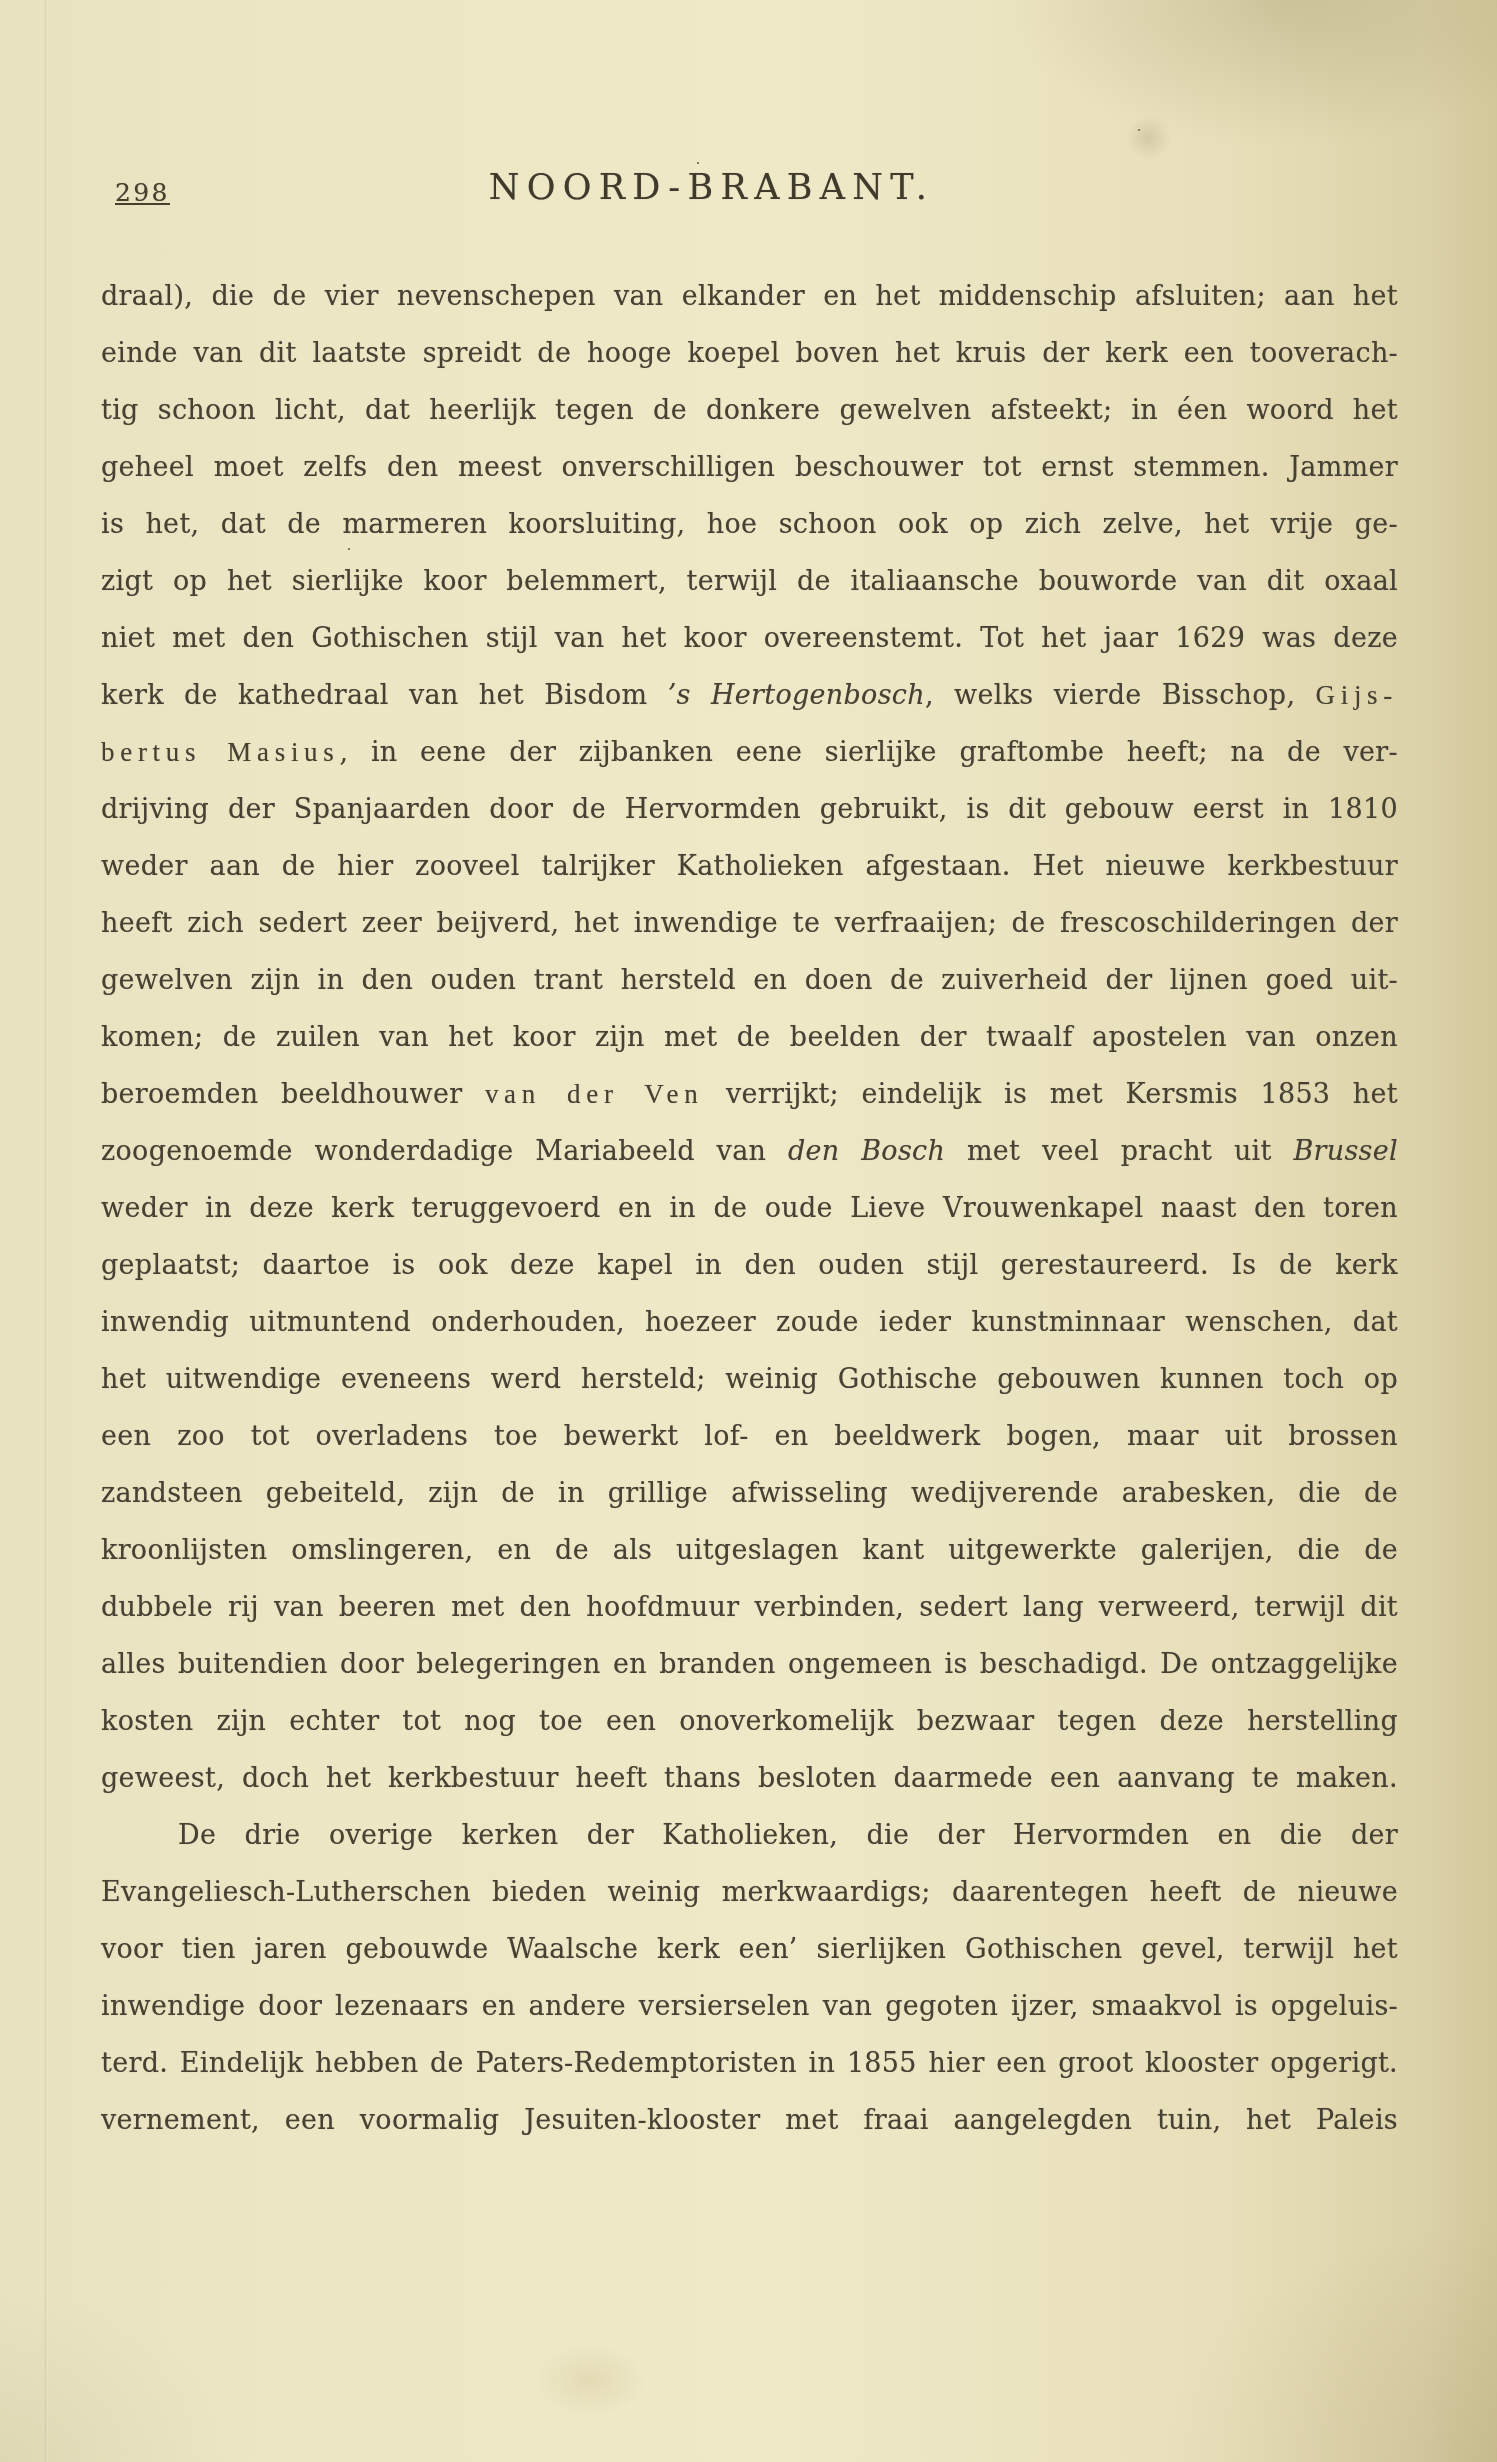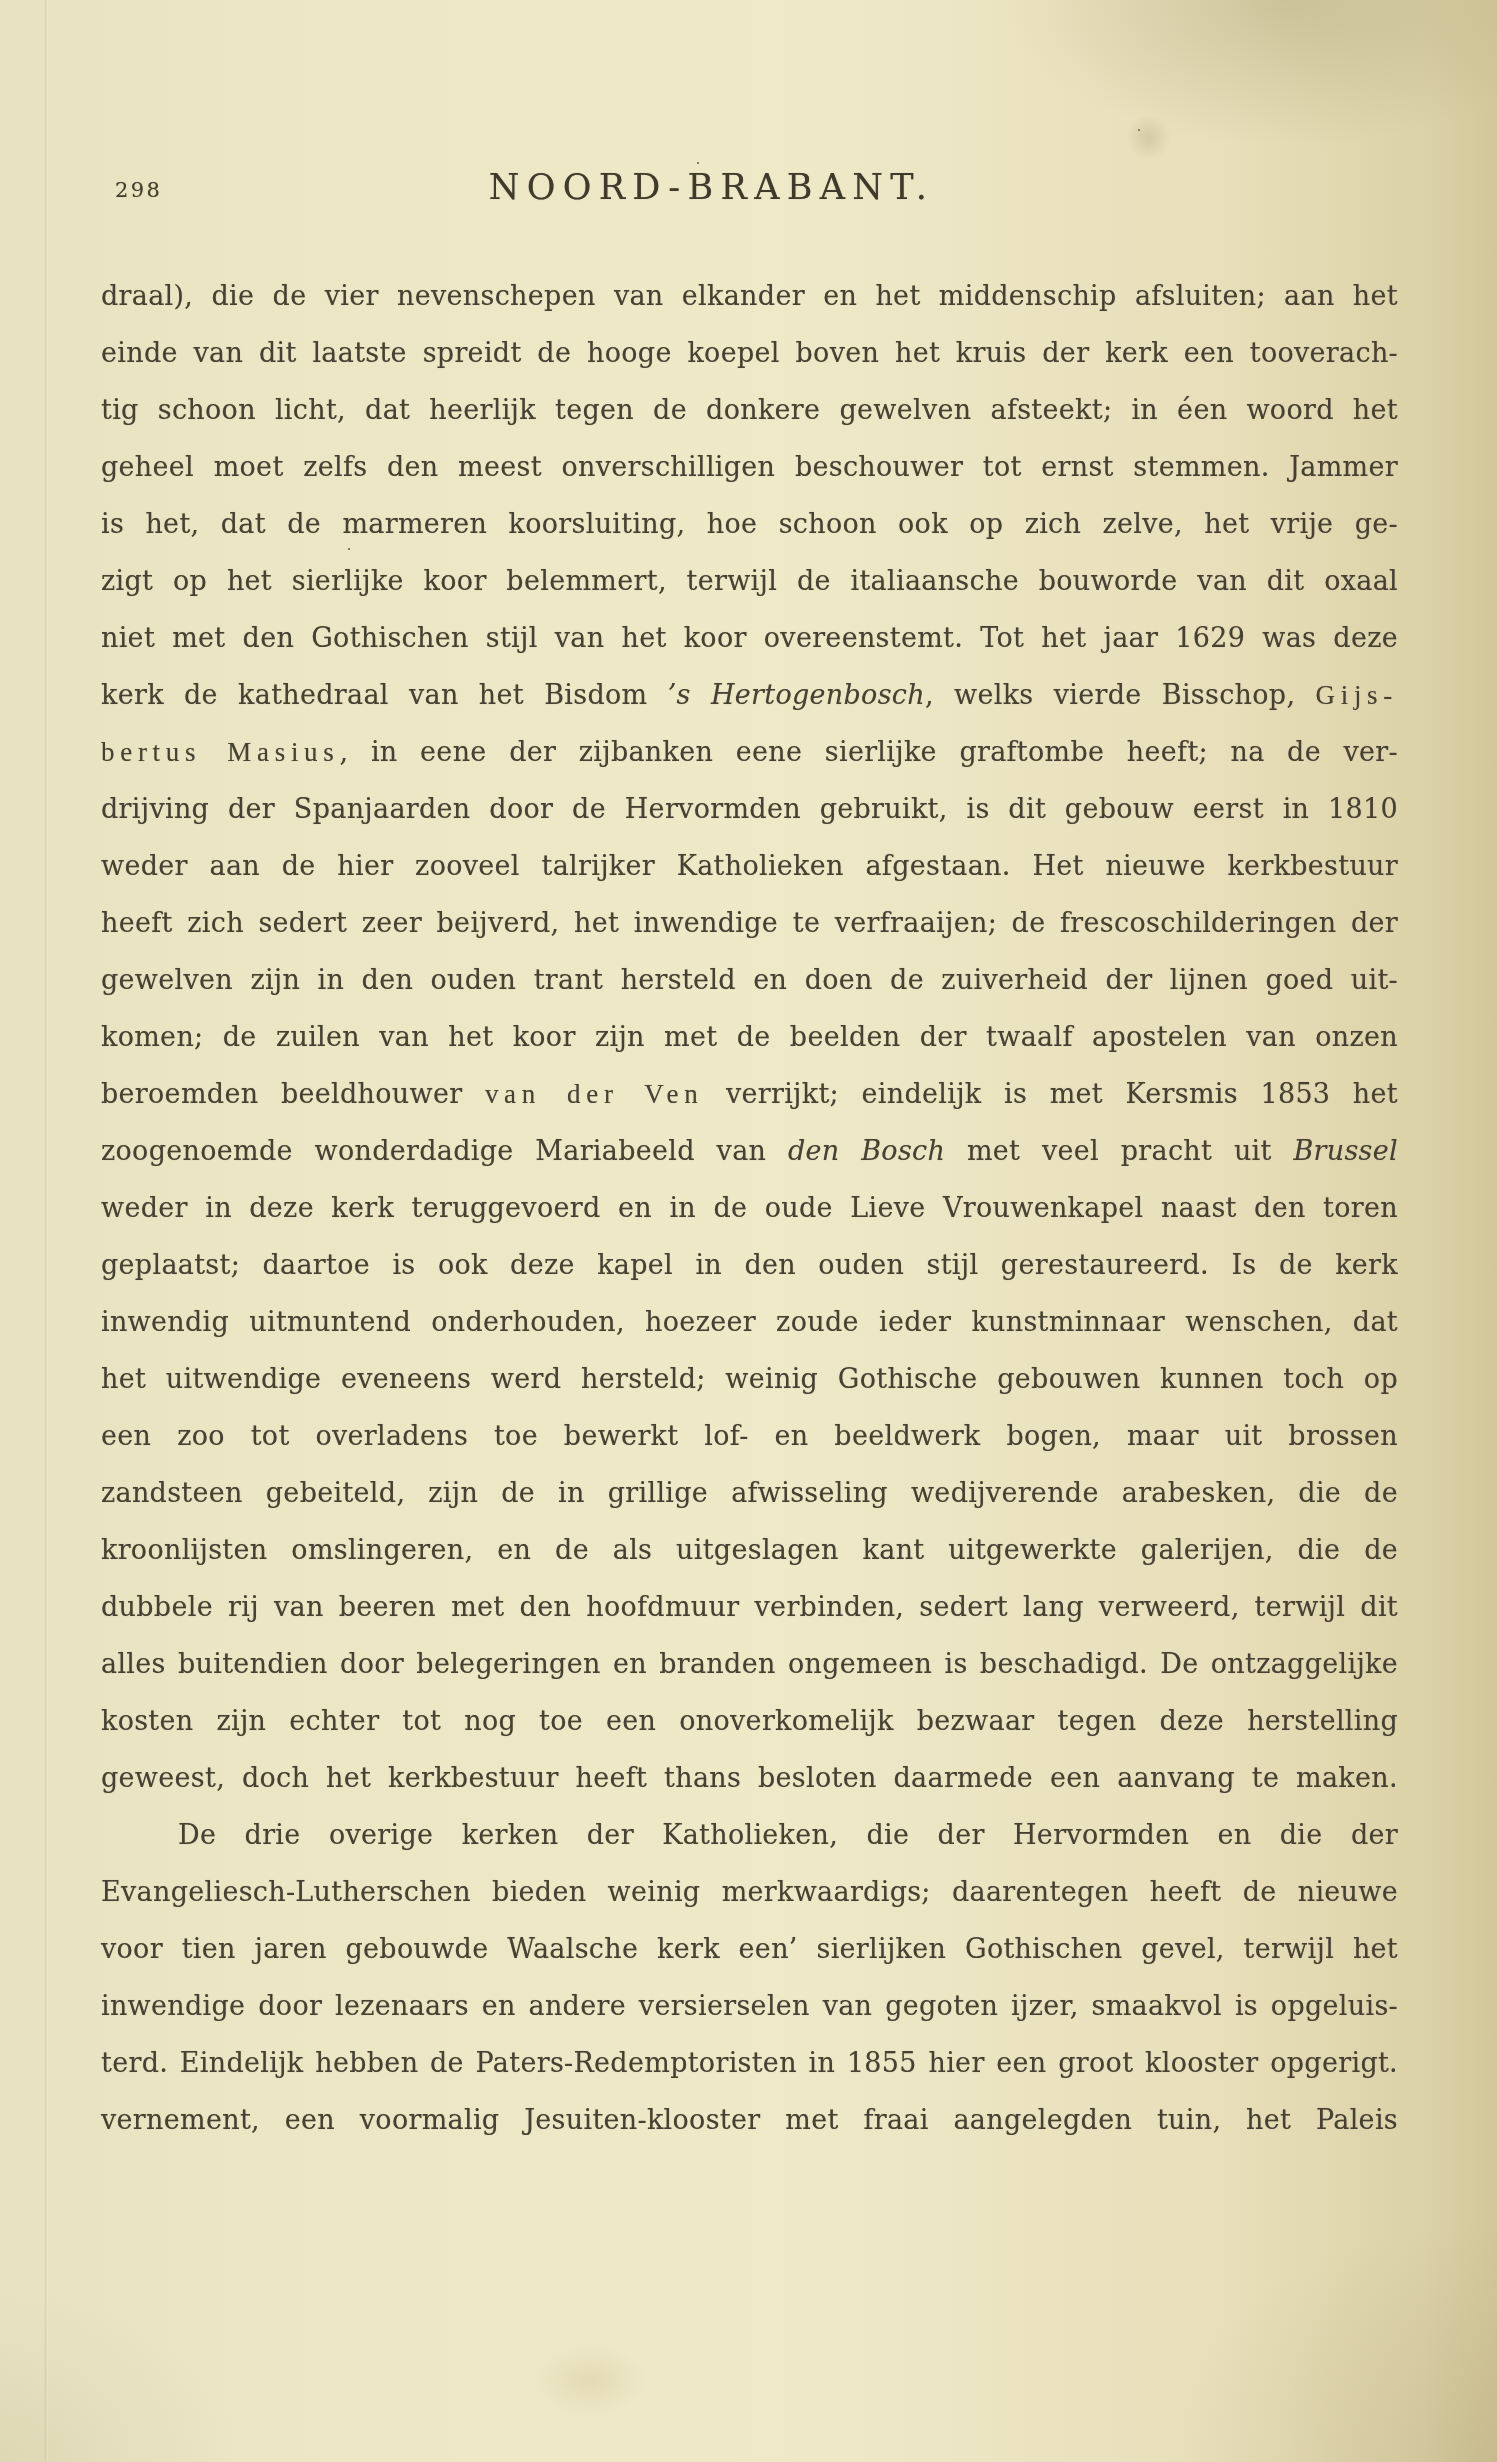--- a/index.html
+++ b/index.html
@@ -24,22 +24,23 @@
   }
   .stain.s1{left:534px;top:2344px;width:113px;height:73px;background:radial-gradient(ellipse,rgba(160,130,60,0.13),rgba(160,130,60,0) 70%);}
   .stain.s2{left:1124px;top:113px;width:49px;height:49px;background:radial-gradient(ellipse,rgba(110,100,60,0.18),rgba(110,100,60,0) 65%);}
   .speck{position:absolute;background:#6b6350;border-radius:50%;}
   .speck.p1{left:1138px;top:129px;width:2.4px;height:2.4px;}
   .speck.p2{left:348px;top:548px;width:1.6px;height:1.6px;}
   .speck.p3{left:697px;top:162px;width:1.6px;height:2.4px;}
 
   .page-number{
     position:absolute;left:115px;top:178px;
-    font-size:21px;color:#46402f;letter-spacing:2.4px;
+    font-size:25px;color:#46402f;letter-spacing:2.4px;
     text-shadow:0 0 0.8px rgba(70,64,47,0.45);
+    text-decoration:underline;
   }
   .running-header{
     position:absolute;left:65px;top:167px;width:1293px;text-align:center;
     font-size:35px;color:#3f3a2c;letter-spacing:7.3px;word-spacing:1.6px;
     text-shadow:0 0 0.8px rgba(63,58,44,0.5);
   }
   .textblock{
     position:absolute;left:101px;top:267px;width:1297px;
     font-size:27px;color:#474134;letter-spacing:0.3px;
     text-shadow:0 0 0.8px rgba(71,65,52,0.40);

